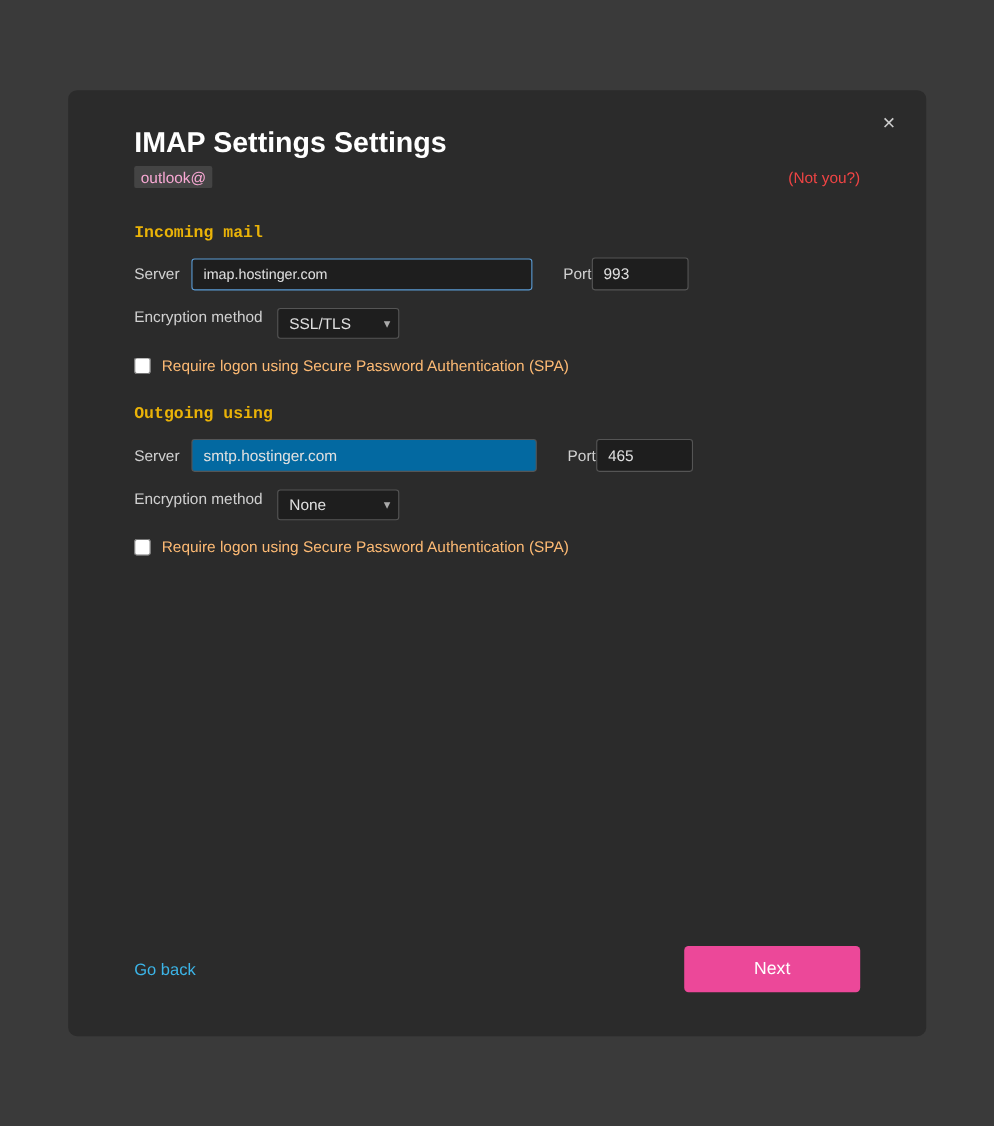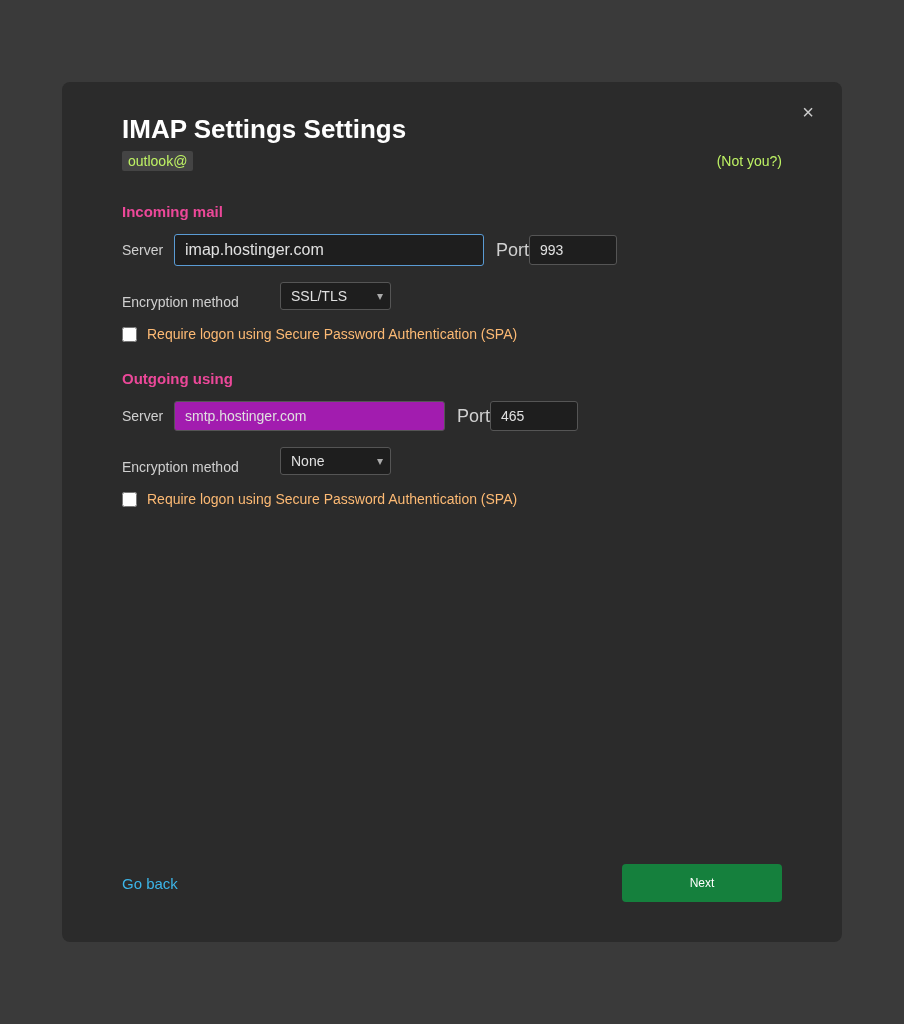--- a/index.html
+++ b/index.html
@@ -47,97 +47,98 @@
 
     .subtitle-row {
       display: flex;
       align-items: center;
       justify-content: space-between;
       margin-bottom: 32px;
     }
 
     .email-text {
       font-size: 14px;
-      color: #bef264;
+      color: #f9a8d4;
       background: #444;
       padding: 2px 6px;
       border-radius: 2px;
     }
 
     .not-you {
-      color: #bef264;
+      color: #ef4444;
       font-size: 14px;
       cursor: pointer;
       text-decoration: none;
     }
 
     .section-label {
       font-size: 15px;
       font-weight: 600;
-      color: #ec4899;
+      color: #eab308;
       margin-bottom: 14px;
+      font-family: Liberation Mono, monospace;
     }
 
     .form-row {
       display: flex;
       align-items: center;
       margin-bottom: 16px;
       gap: 0;
     }
 
     .field-label {
       font-size: 14px;
       color: #d0d0d0;
       min-width: 52px;
     }
 
     .server-input {
       background: #1e1e1e;
       border: 1.5px solid #5a9bd4;
       border-radius: 3px;
       color: #e0e0e0;
-      font-size: 16px;
+      font-size: 13px;
       padding: 6px 10px;
       width: 310px;
       outline: none;
     }
 
     .server-input-plain {
-      background: #a21caf;
+      background: #0369a1;
       border: 1.5px solid #555;
       border-radius: 3px;
       color: #e0e0e0;
       font-size: 14px;
       padding: 6px 10px;
-      width: 271px;
+      width: 314px;
       outline: none;
     }
 
     .port-label {
-      font-size: 18px;
+      font-size: 14px;
       color: #d0d0d0;
-      margin-left: 12px;
+      margin-left: 28px;
     }
 
     .port-input {
       background: #1e1e1e;
       border: 1.5px solid #555;
       border-radius: 3px;
       color: #e0e0e0;
       font-size: 14px;
       padding: 6px 10px;
       width: 88px;
       outline: none;
     }
 
     .enc-row {
       display: flex;
-      align-items: flex-end;
+      align-items: flex-start;
       margin-bottom: 16px;
-      gap: 28px;
+      gap: 0;
     }
 
     .enc-label {
       font-size: 14px;
       color: #d0d0d0;
       min-width: 130px;
     }
 
     .enc-select {
       background: #1e1e1e;
@@ -206,25 +207,25 @@
     .go-back {
       color: #3cb5e8;
       font-size: 15px;
       cursor: pointer;
       text-decoration: none;
       background: none;
       border: none;
     }
 
     .next-btn {
-      background: #15803d;
+      background: #ec4899;
       color: #ffffff;
       border: none;
       border-radius: 4px;
-      font-size: 12px;
+      font-size: 16px;
       font-weight: 500;
       padding: 12px 60px;
       cursor: pointer;
       min-width: 160px;
     }
   </style>
 </head>
 <body>
 
 <div class="dialog">

